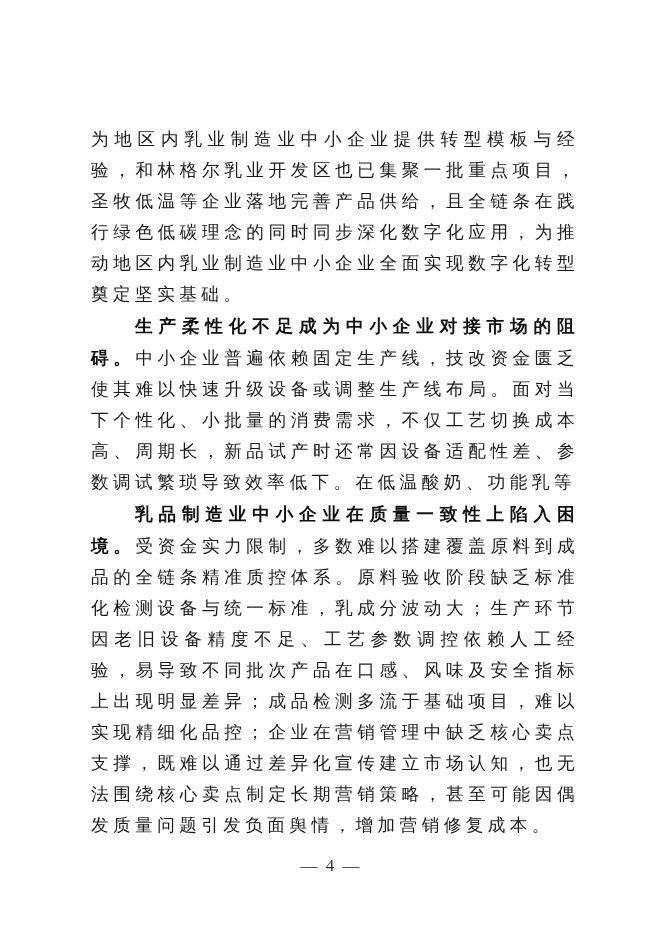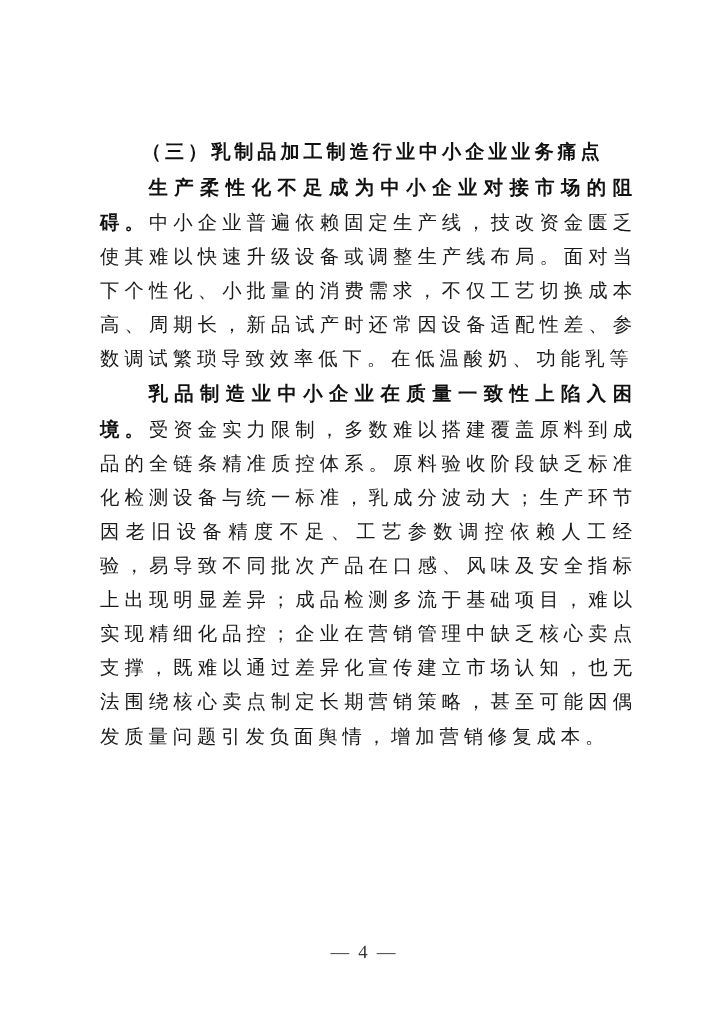--- a/index.html
+++ b/index.html
@@ -56,22 +56,24 @@
       font-family: "Liberation Serif", serif;
       font-size: 17px;
       color: #333;
       letter-spacing: 2px;
     }
   </style>
 </head>
 <body>
 
 <main class="page-body">
+  <p class="para">
+    <span>为地区内乳业制造业中小企业提供转型模板与经验，和林格尔乳业开发区也已集聚一批重点项目，圣牧低温等企业落地完善产品供给，且全链条在践行绿色低碳理念的同时同步深化数字化应用，为推动地区内乳业制造业中小企业全面实现数字化转型奠定坚实基础。</span>
+  </p>
 
-  <h3 class="section-heading">（三）乳制品加工制造行业中小企业业务痛点</h3>
 
   <p class="para indent">
     <span class="lead">生产柔性化不足成为中小企业对接市场的阻碍。</span><span>中小企业普遍依赖固定生产线，技改资金匮乏使其难以快速升级设备或调整生产线布局。面对当下个性化、小批量的消费需求，不仅工艺切换成本高、周期长，新品试产时还常因设备适配性差、参数调试繁琐导致效率低下。在低温酸奶、功能乳等</span>
   </p>
 
   <p class="para indent">
     <span class="lead">乳品制造业中小企业在质量一致性上陷入困境。</span><span>受资金实力限制，多数难以搭建覆盖原料到成品的全链条精准质控体系。原料验收阶段缺乏标准化检测设备与统一标准，乳成分波动大；生产环节因老旧设备精度不足、工艺参数调控依赖人工经验，易导致不同批次产品在口感、风味及安全指标上出现明显差异；成品检测多流于基础项目，难以实现精细化品控；企业在营销管理中缺乏核心卖点支撑，既难以通过差异化宣传建立市场认知，也无法围绕核心卖点制定长期营销策略，甚至可能因偶发质量问题引发负面舆情，增加营销修复成本。</span>
   </p>
 </main>
 

